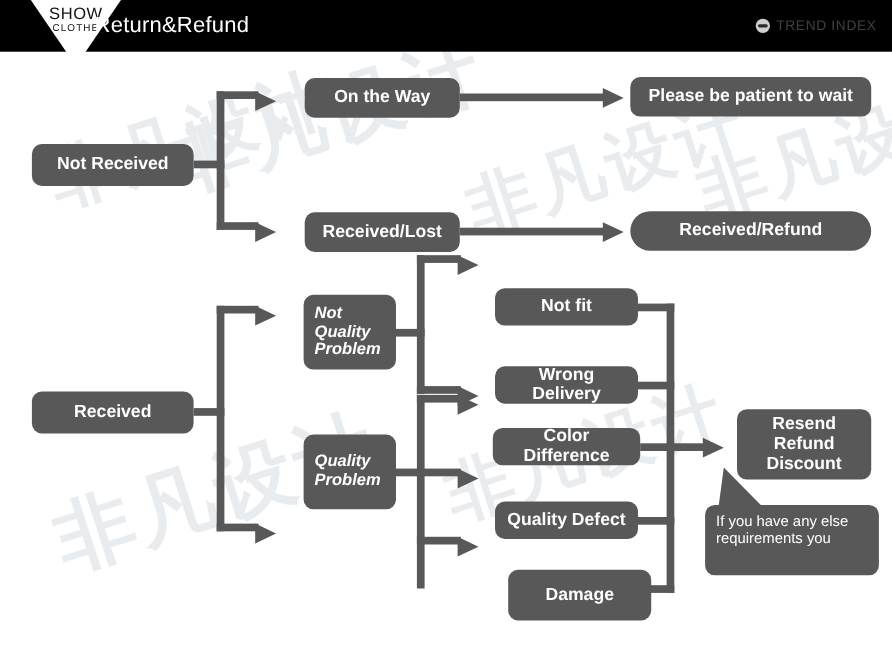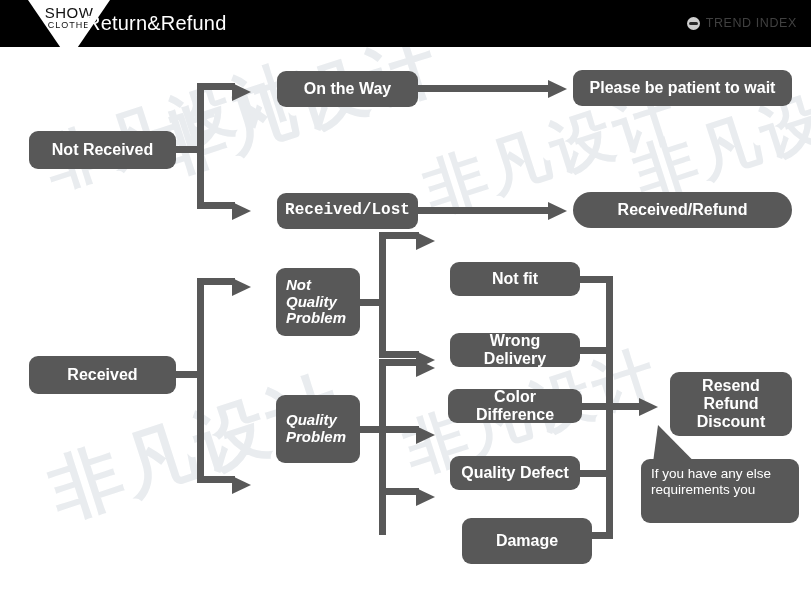--- a/index.html
+++ b/index.html
@@ -157,21 +157,21 @@
 
     <div class="ln h" style="left:197px;top:155px;width:38px;"></div>
     <div class="arw" style="left:232px;top:155px;"></div>
 
     <div class="node" style="left:277px;top:24px;width:141px;height:36px;">On the Way</div>
 
     <div class="ln h" style="left:418px;top:38px;width:134px;"></div>
     <div class="arw" style="left:548px;top:33px;"></div>
     <div class="node" style="left:573px;top:23px;width:219px;height:36px;">Please be patient to wait</div>
 
-    <div class="node" style="left:277px;top:146px;width:141px;height:36px;font-family:Liberation Mono, monospace;">Received/Lost</div>
+    <div class="node" style="left:277px;top:146px;width:141px;height:36px;">Received/Lost</div>
     <div class="ln h" style="left:418px;top:160px;width:134px;"></div>
     <div class="arw" style="left:548px;top:155px;"></div>
     <div class="node" style="left:573px;top:145px;width:219px;height:36px;border-radius:18px;">Received/Refund</div>
 
     <div class="node" style="left:29px;top:309px;width:147px;height:38px;text-align:center;">Received</div>
 
     <div class="ln h" style="left:176px;top:324px;width:28px;"></div>
     <div class="ln v" style="left:197px;top:231px;height:205px;"></div>
 
     <div class="ln h" style="left:197px;top:231px;width:38px;"></div>

